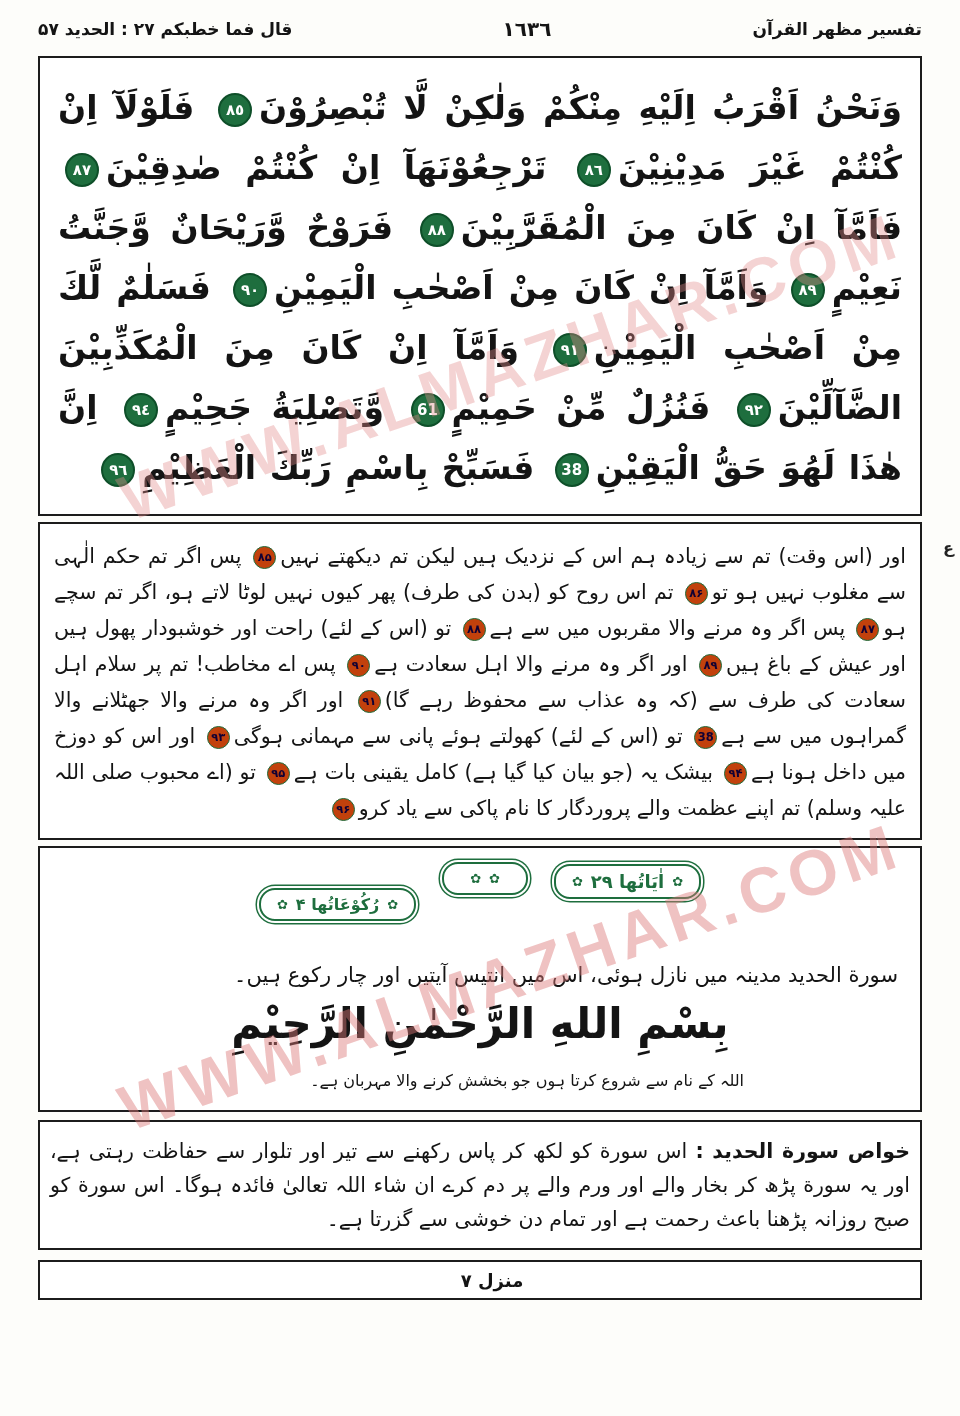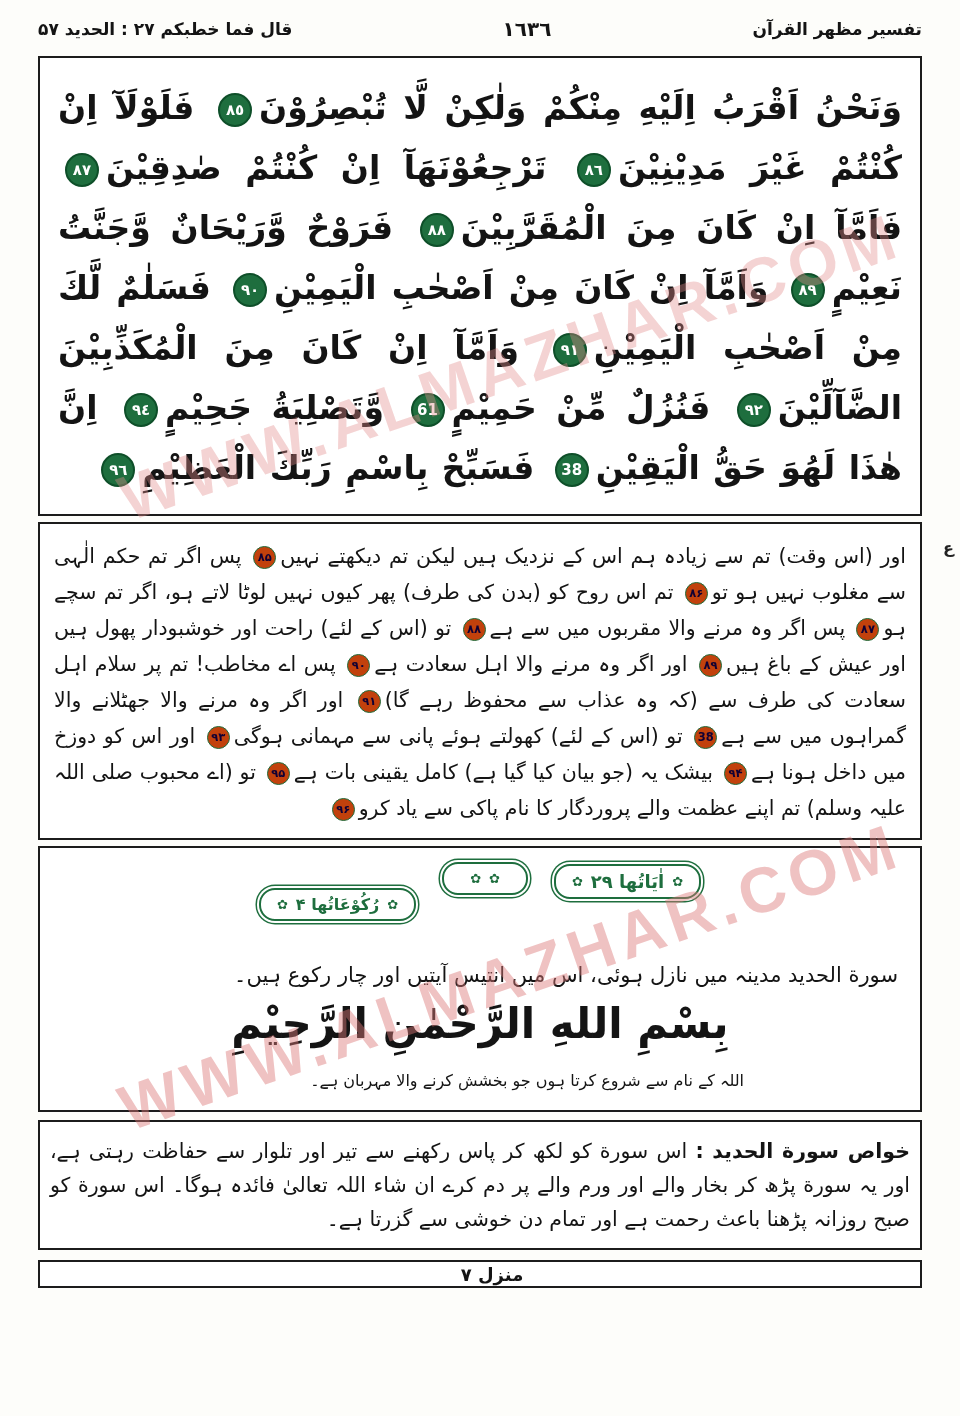--- a/index.html
+++ b/index.html
@@ -84,21 +84,21 @@
   }
   
   .khawas-box{margin-top:8px;padding:12px 10px;}
   .khawas{
     direction:rtl;text-align:justify;
     font-size:20.5px;line-height:34px;
   }
   .khawas .kh-head{font-weight:bold;}
   
   .footer-box{
-    margin-top:10px;height:28px;
+    margin-top:10px;height:40px;
     border:2px solid var(--border);
     display:flex;align-items:center;justify-content:center;
     font-size:18px;font-weight:bold;background:#fff;padding-left:24px;
   }
   
   .margin-mark{
     position:absolute;right:6px;top:538px;
     font-size:16px;font-weight:bold;color:#222;
     writing-mode:horizontal-tb;
   }

